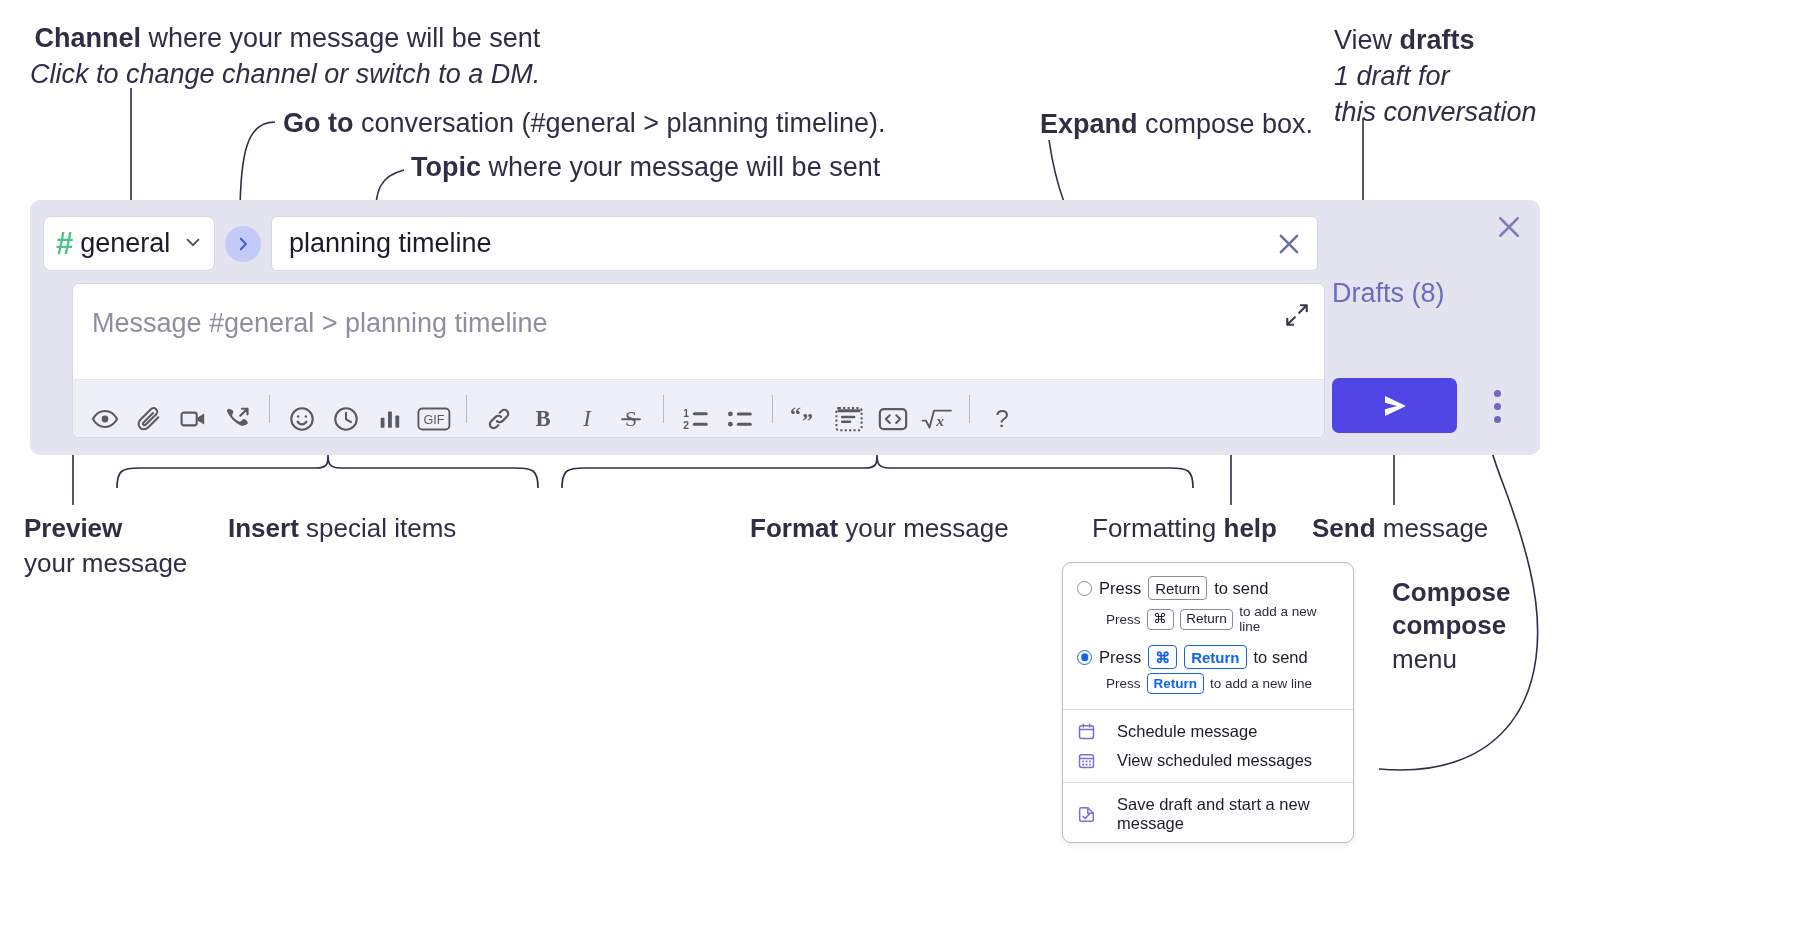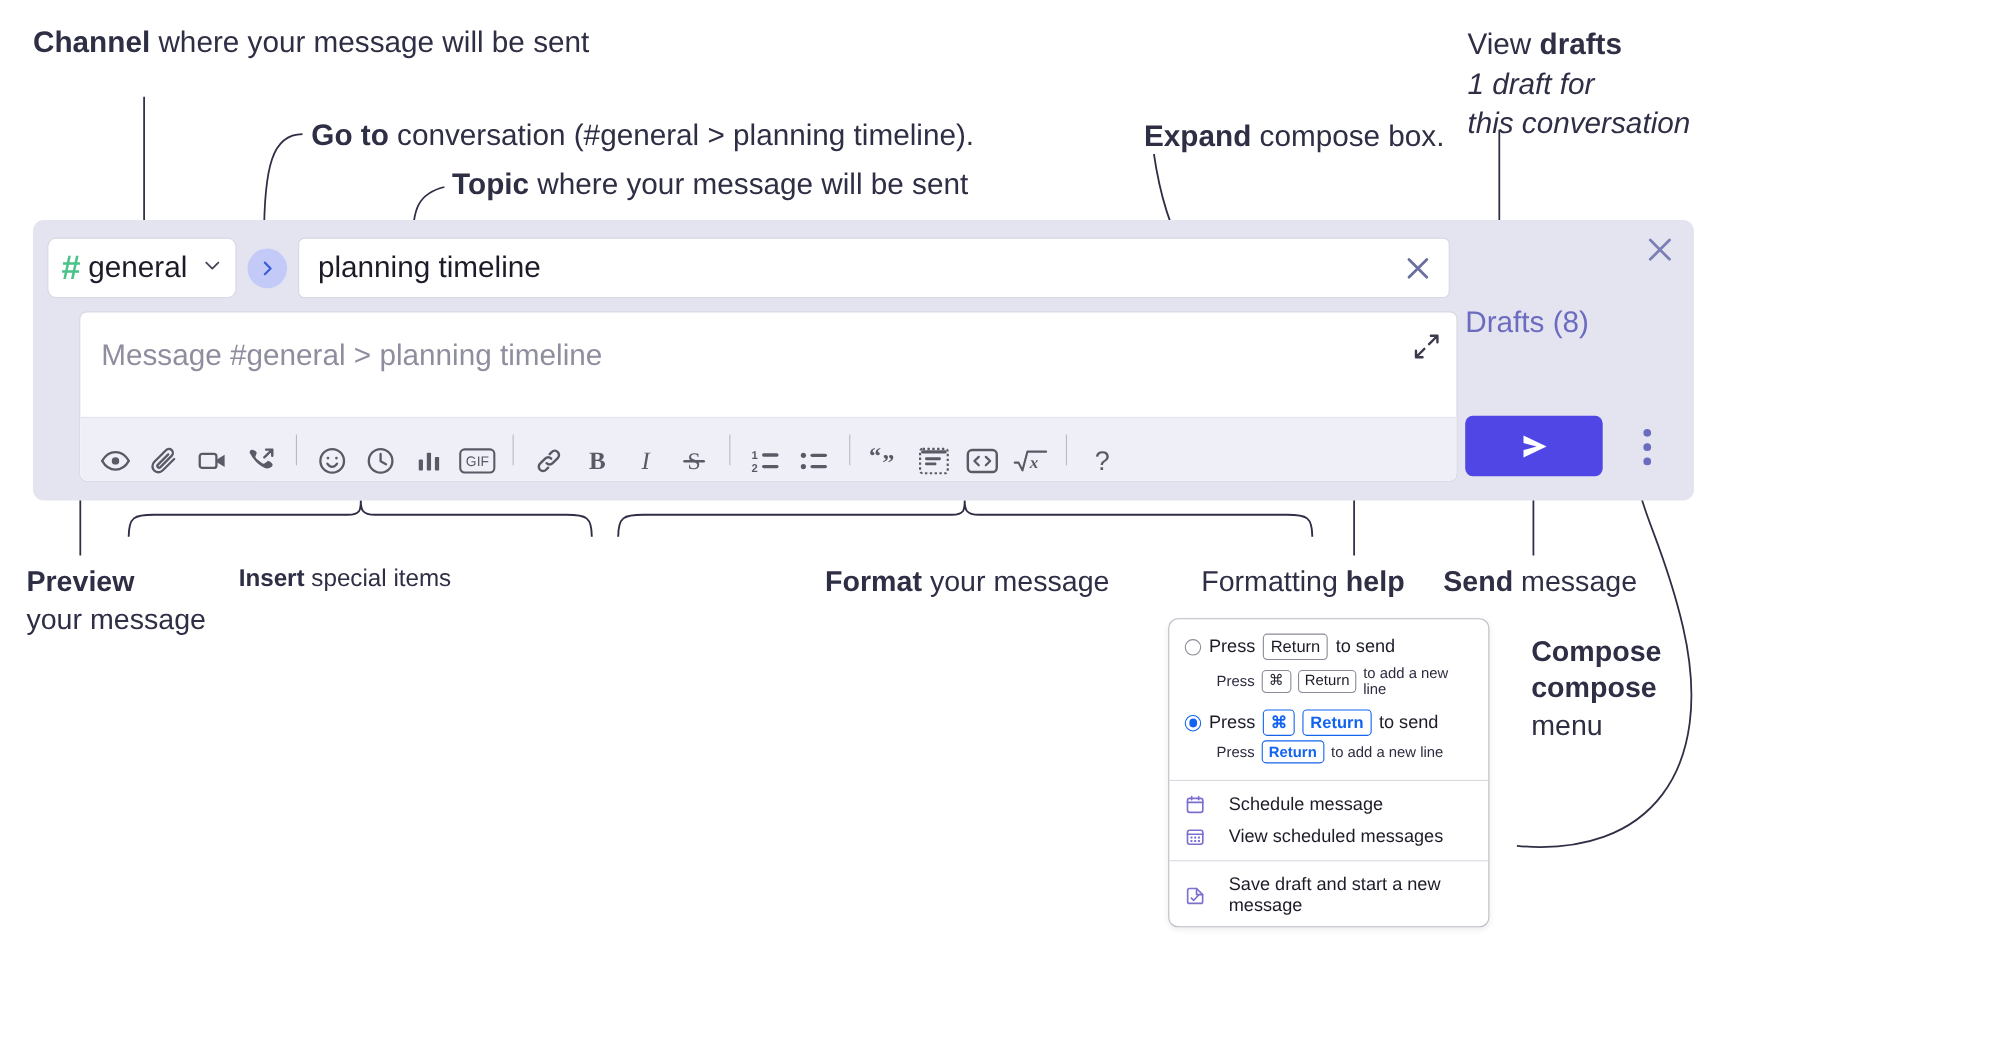--- a/index.html
+++ b/index.html
@@ -18,21 +18,21 @@
   .anno { position:absolute; color:#2e2e45; line-height:1.34; }
   .anno b { font-weight:700; }
   .anno i { font-style:italic; }
 
   .a-channel   { left:30px;  top:20px;  font-size:27px;text-align:right; }
   .a-goto      { left:283px; top:105px; font-size:27px; }
   .a-topic     { left:411px; top:149px; font-size:27px; }
   .a-expand    { left:1040px;top:106px; font-size:27px; }
   .a-drafts    { left:1334px;top:22px;  font-size:27px; }
   .a-preview   { left:24px;  top:511px; font-size:26px; }
-  .a-insert    { left:217px; top:511px; font-size:22px; }
+  .a-insert    { left:228px; top:511px; font-size:26px; }
   .a-format    { left:750px; top:511px; font-size:26px; }
   .a-help      { left:1092px;top:511px; font-size:26px; }
   .a-send      { left:1312px;top:511px; font-size:26px; }
   .a-compose   { left:1392px;top:576px; font-size:26px; line-height:1.28; }
 
   
   .connectors { position:absolute; inset:0; pointer-events:none; }
 
   
   .compose-panel {
@@ -219,20 +219,21 @@
 
     <path d="M1231,505 L1231,440" stroke="#2e2e45" stroke-width="1.6" fill="none" marker-end="url(#arrow)"></path>
 
     <path d="M1394,505 L1394,448" stroke="#2e2e45" stroke-width="1.6" fill="none" marker-end="url(#arrow)"></path>
 
     <path d="M1379,769 C1500,780 1560,700 1530,570 C1515,505 1495,470 1490,444" stroke="#2e2e45" stroke-width="1.6" fill="none" marker-end="url(#arrow)"></path>
   </svg>
 
   <div class="anno a-channel">
     <div><b>Channel</b><span> where your message will be sent</span></div>
+    <div><i>Click to change channel or switch to a DM.</i></div>
   </div>
 
   <div class="anno a-goto">
     <b>Go to</b><span> conversation (#general &gt; planning timeline).</span>
   </div>
 
   <div class="anno a-topic">
     <b>Topic</b><span> where your message will be sent</span>
   </div>
 

